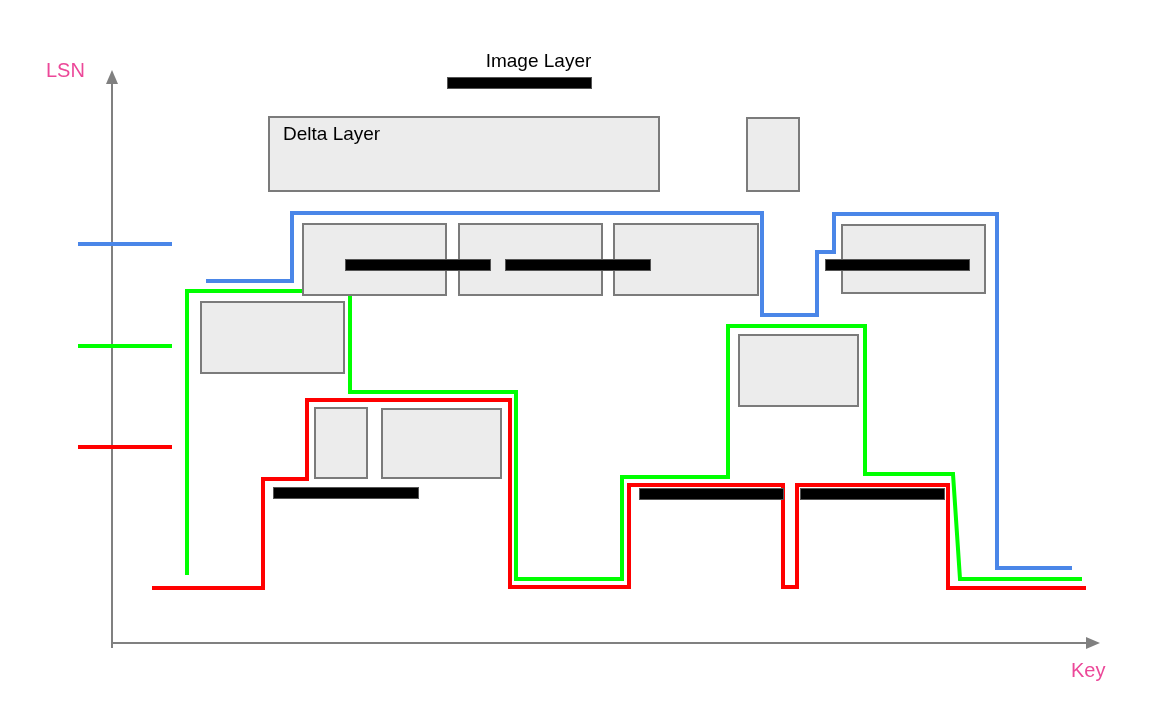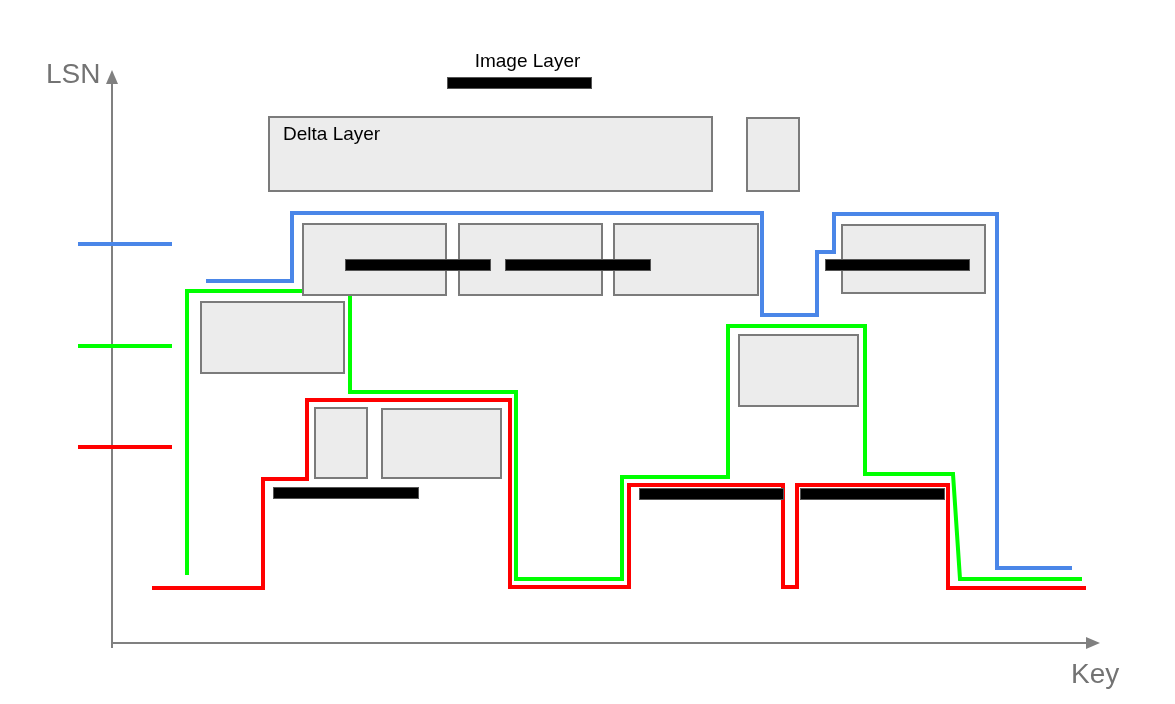--- a/index.html
+++ b/index.html
@@ -17,30 +17,30 @@
   }
   #lines-svg {
     position: absolute;
     left: 0;
     top: 0;
     width: 1175px;
     height: 704px;
   }
   .axis-label {
     position: absolute;
-    color: #737373;
-    font-size: 28px;
+    color: #ec4899;
+    font-size: 20px;
     line-height: 1.1;
     white-space: nowrap;
   }
   .axis-label.lsn { left: 46px; top: 59px; }
   .axis-label.key { left: 1071px; top: 659px; }
   .layer-label-image {
     position: absolute;
-    left: 455px;
+    left: 466px;
     top: 50px;
     width: 145px;
     text-align: center;
     color: #000000;
     font-size: 19px;
     white-space: nowrap;
   }
   .delta-rect {
     position: absolute;
     box-sizing: border-box;
@@ -67,21 +67,21 @@
       <line x1="111" y1="643" x2="1087" y2="643" stroke="#808080" stroke-width="2"></line>
       <polygon points="1100,643 1086,637 1086,649" fill="#808080"></polygon>
       <line x1="78" y1="244" x2="172" y2="244" stroke="#4a86e8" stroke-width="4"></line>
       <line x1="78" y1="346" x2="172" y2="346" stroke="#00ff00" stroke-width="4"></line>
       <line x1="78" y1="447" x2="172" y2="447" stroke="#ff0000" stroke-width="4"></line>
       <polyline points="206,281 292,281 292,213 762,213 762,315 817,315 817,252 834,252 834,214 997,214 997,568 1072,568" fill="none" stroke="#4a86e8" stroke-width="4" stroke-linejoin="miter" stroke-linecap="butt"></polyline>
       <polyline points="187,575 187,291 350,291 350,392 516,392 516,579 622,579 622,477 728,477 728,326 865,326 865,474 953,474 960,579 1082,579" fill="none" stroke="#00ff00" stroke-width="4" stroke-linejoin="miter" stroke-linecap="butt"></polyline>
       <polyline points="152,588 263,588 263,479 307,479 307,400 510,400 510,587 629,587 629,485 783,485 783,587 797,587 797,485 948,485 948,588 1086,588" fill="none" stroke="#ff0000" stroke-width="4" stroke-linejoin="miter" stroke-linecap="butt"></polyline>
     </svg>
   <div id="shapes">
-      <div class="delta-rect" style="left: 268px; top: 116px; width: 445px; height: 76px; background: rgb(236, 236, 236); border: 2px solid rgb(123, 123, 123);">
+      <div class="delta-rect" style="left: 268px; top: 116px; width: 392px; height: 76px; background: rgb(236, 236, 236); border: 2px solid rgb(123, 123, 123);">
         <span class="delta-label" style="color: rgb(0, 0, 0);">Delta Layer</span>
       </div>
       <div class="delta-rect" style="left: 746px; top: 117px; width: 54px; height: 75px; background: rgb(236, 236, 236); border: 2px solid rgb(123, 123, 123);"></div>
       <div class="delta-rect" style="left: 302px; top: 223px; width: 145px; height: 73px; background: rgb(236, 236, 236); border: 2px solid rgb(123, 123, 123);"></div>
       <div class="delta-rect" style="left: 458px; top: 223px; width: 145px; height: 73px; background: rgb(236, 236, 236); border: 2px solid rgb(123, 123, 123);"></div>
       <div class="delta-rect" style="left: 613px; top: 223px; width: 146px; height: 73px; background: rgb(236, 236, 236); border: 2px solid rgb(123, 123, 123);"></div>
       <div class="delta-rect" style="left: 841px; top: 224px; width: 145px; height: 70px; background: rgb(236, 236, 236); border: 2px solid rgb(123, 123, 123);"></div>
       <div class="delta-rect" style="left: 200px; top: 301px; width: 145px; height: 73px; background: rgb(236, 236, 236); border: 2px solid rgb(123, 123, 123);"></div>
       <div class="delta-rect" style="left: 738px; top: 334px; width: 121px; height: 73px; background: rgb(236, 236, 236); border: 2px solid rgb(123, 123, 123);"></div>
       <div class="delta-rect" style="left: 314px; top: 407px; width: 54px; height: 72px; background: rgb(236, 236, 236); border: 2px solid rgb(123, 123, 123);"></div>

